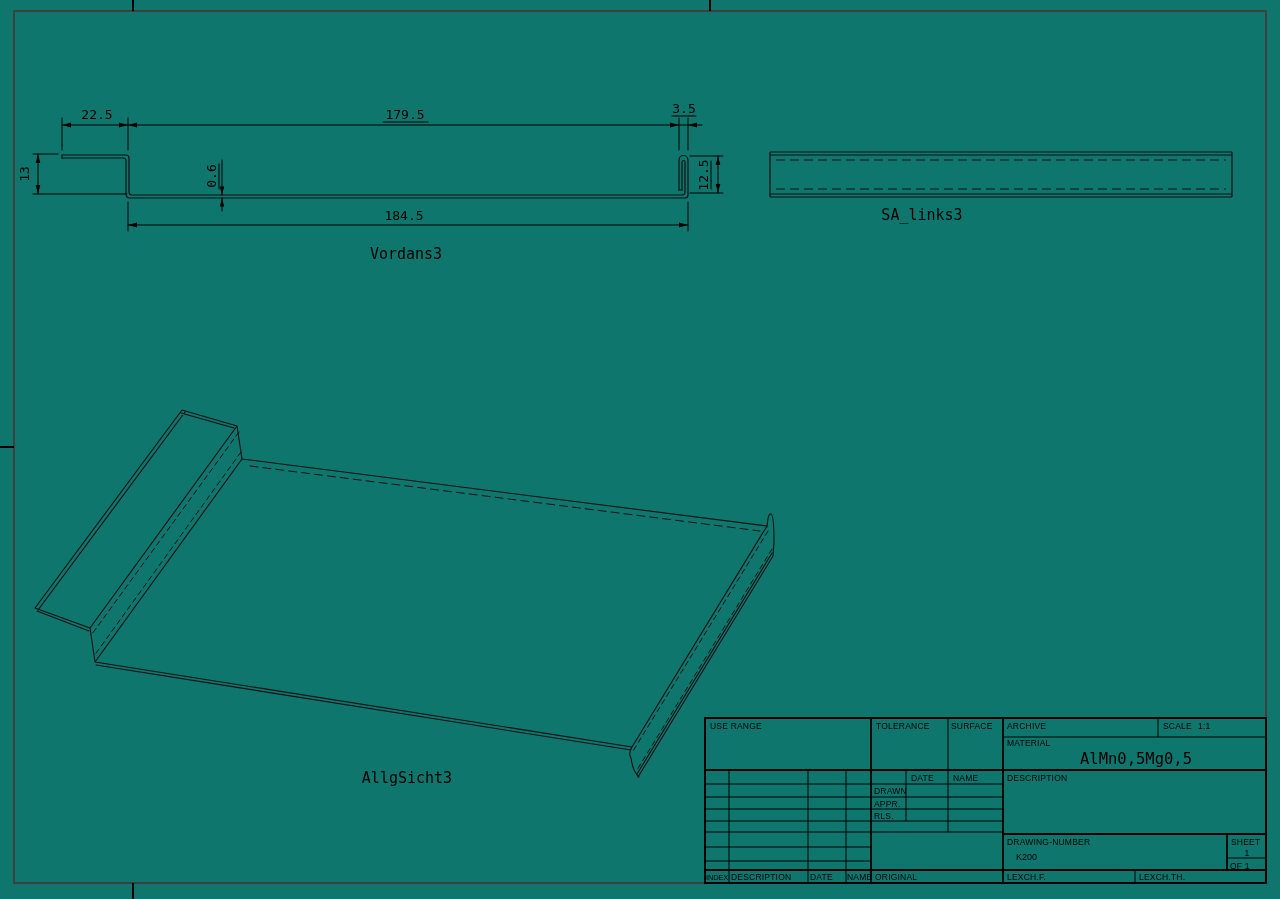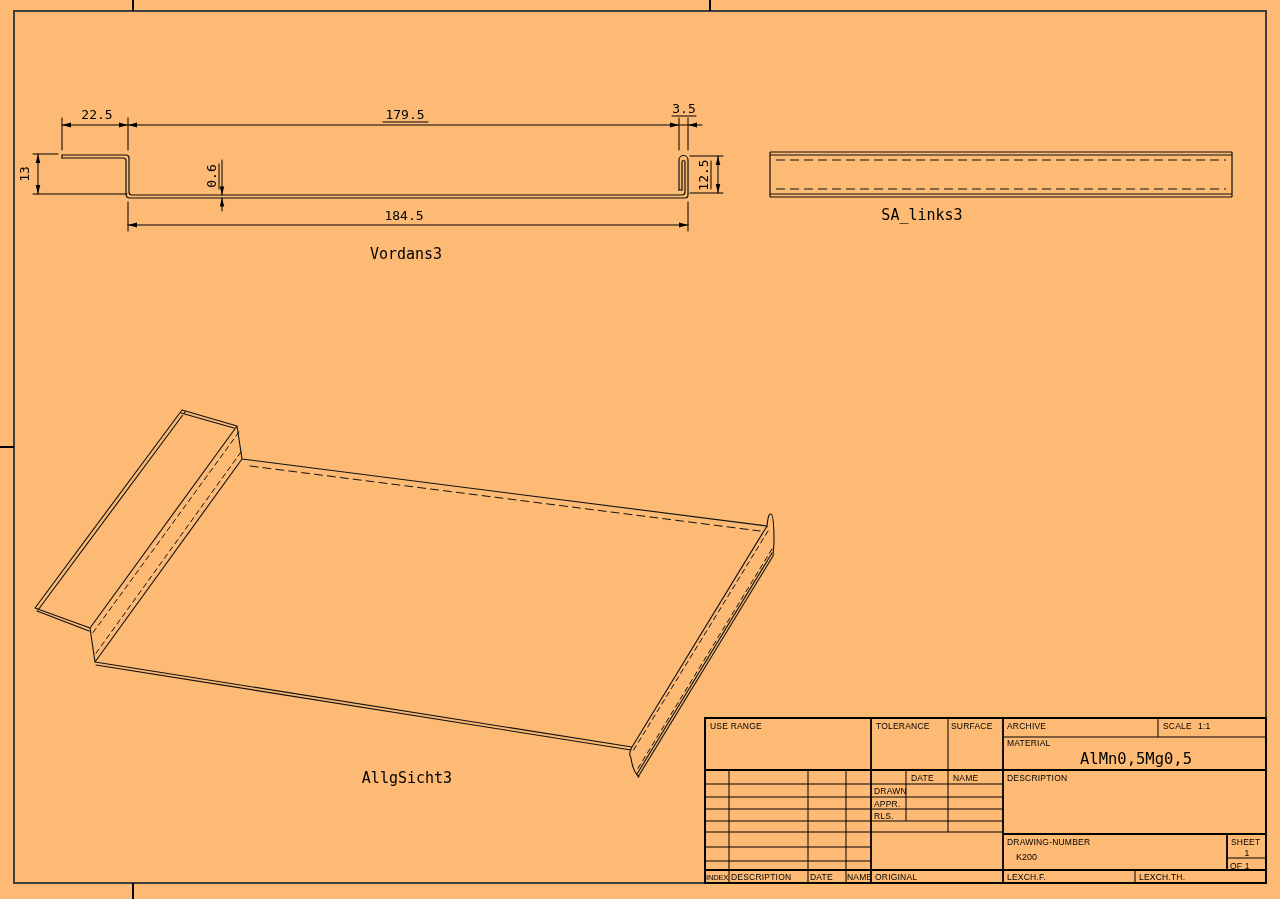--- a/index.html
+++ b/index.html
@@ -1,16 +1,16 @@
 <!DOCTYPE html>
 <html><head>
 <meta charset="utf-8">
 <style>
   html,body{margin:0;padding:0;background:#ffffff;}
-  .sheet{position:relative;width:1280px;height:899px;background:#fdba74;overflow:hidden;}
+  .sheet{position:relative;width:1280px;height:899px;background:#0f766e;overflow:hidden;}
   svg{display:block;}
   text{fill:#000;}
   .t8{font-family:"Liberation Sans",sans-serif;font-size:8.5px;letter-spacing:.2px;}
   .t7{font-family:"Liberation Sans",sans-serif;font-size:7.6px;letter-spacing:-.2px;}
   .dim{font-family:"DejaVu Sans Mono",monospace;font-size:13px;}
   .lbl{font-family:"DejaVu Sans Mono",monospace;font-size:15px;}
   .mat{font-family:"DejaVu Sans Mono",monospace;font-size:15.5px;}
   .k{font-family:"Liberation Sans",sans-serif;font-size:9px;}
   .mid{text-anchor:middle;}
 </style>

